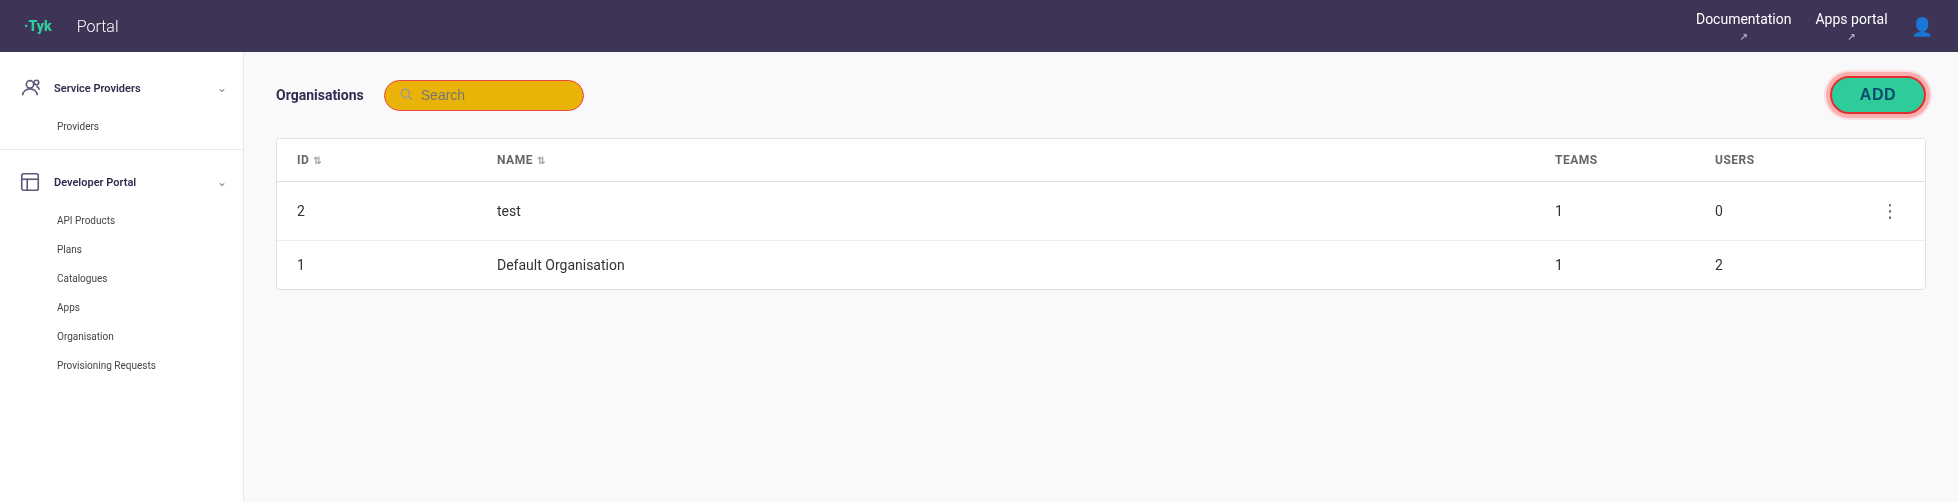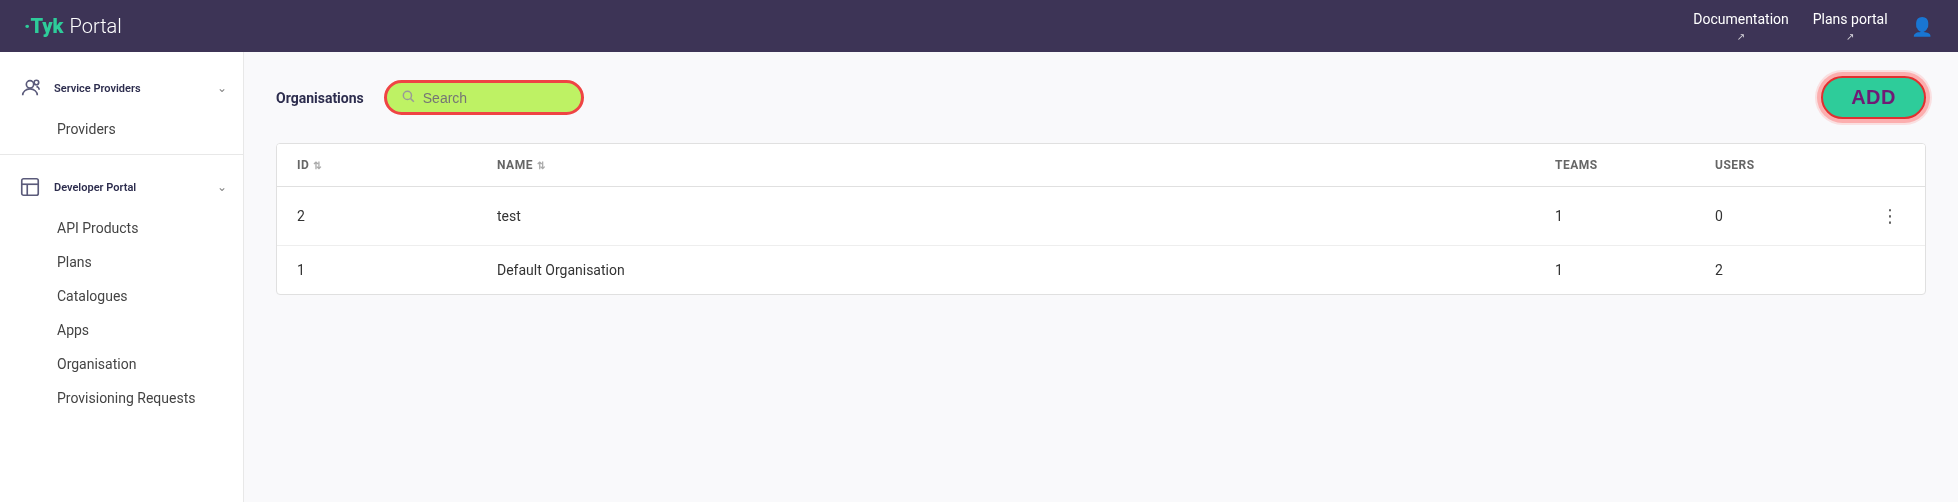--- a/index.html
+++ b/index.html
@@ -14,28 +14,29 @@
       justify-content: space-between;
       padding: 0 24px;
     }
     .logo {
       display: flex;
       align-items: center;
       gap: 6px;
     }
     .logo-bracket {
       color: #2ecc9a;
-      font-size: 20px;
+      font-size: 14px;
       font-weight: 900;
       line-height: 1;
     }
     .logo-portal {
       color: #fff;
-      font-size: 20px;
+      font-size: 16px;
       font-weight: 300;
+      margin-left: 19px;
     }
     .topnav-right {
       display: flex;
       align-items: center;
       gap: 24px;
     }
     .topnav-link {
       color: #fff;
       font-size: 14px;
       text-decoration: none;
@@ -97,21 +98,21 @@
       font-size: 11px;
       font-weight: 600;
       color: #2d2d4e;
     }
     .chevron {
       color: #888;
       font-size: 12px;
     }
     .sidebar-item {
       padding: 9px 16px 9px 54px;
-      font-size: 14px;
+      font-size: 10px;
       color: #444;
       cursor: pointer;
       border-left: 3px solid transparent;
     }
     .sidebar-divider {
       height: 1px;
       background: #e8e8e8;
       margin: 4px 0;
     }
 
@@ -136,46 +137,46 @@
       gap: 20px;
     }
     .page-title {
       font-size: 14px;
       font-weight: 700;
       color: #2d2d4e;
     }
     .search-box {
       display: flex;
       align-items: center;
-      background: #bef264;
-      border: 3px solid #ef4444;
+      background: #eab308;
+      border: 1px solid #ef4444;
       border-radius: 20px;
       padding: 6px 14px;
       gap: 8px;
       width: 200px;
     }
     .search-icon-svg {
       color: #999;
       font-size: 14px;
     }
     .search-input {
       border: none;
       outline: none;
       font-size: 14px;
       color: #555;
       width: 100%;
       background: transparent;
     }
     .add-button {
       background: #2ecc9a;
-      color: #701a75;
+      color: #0c4a6e;
       border: none;
       border-radius: 24px;
       padding: 8px 28px;
-      font-size: 20px;
+      font-size: 16px;
       font-weight: 700;
       cursor: pointer;
       letter-spacing: 0.5px;
       outline: none;
       box-shadow: 0 0 0 4px rgba(255,80,80,0.35), 0 0 0 6px rgba(255,80,80,0.15);
       border: 2px solid #e03030;
     }
 
     
     .table-container {
@@ -248,21 +249,21 @@
   <div class="logo">
     <span class="logo-bracket">·Tyk</span>
     <span class="logo-portal">Portal</span>
   </div>
   <div class="topnav-right">
     <span class="topnav-link">
       <span>Documentation</span>
       <span class="ext-icon">↗</span>
     </span>
     <span class="topnav-link">
-      <span>Plans portal</span>
+      <span>Apps portal</span>
       <span class="ext-icon">↗</span>
     </span>
     <span class="user-icon">👤</span>
   </div>
 </nav>
 
 <div class="layout">
 
   <aside class="sidebar">
 

